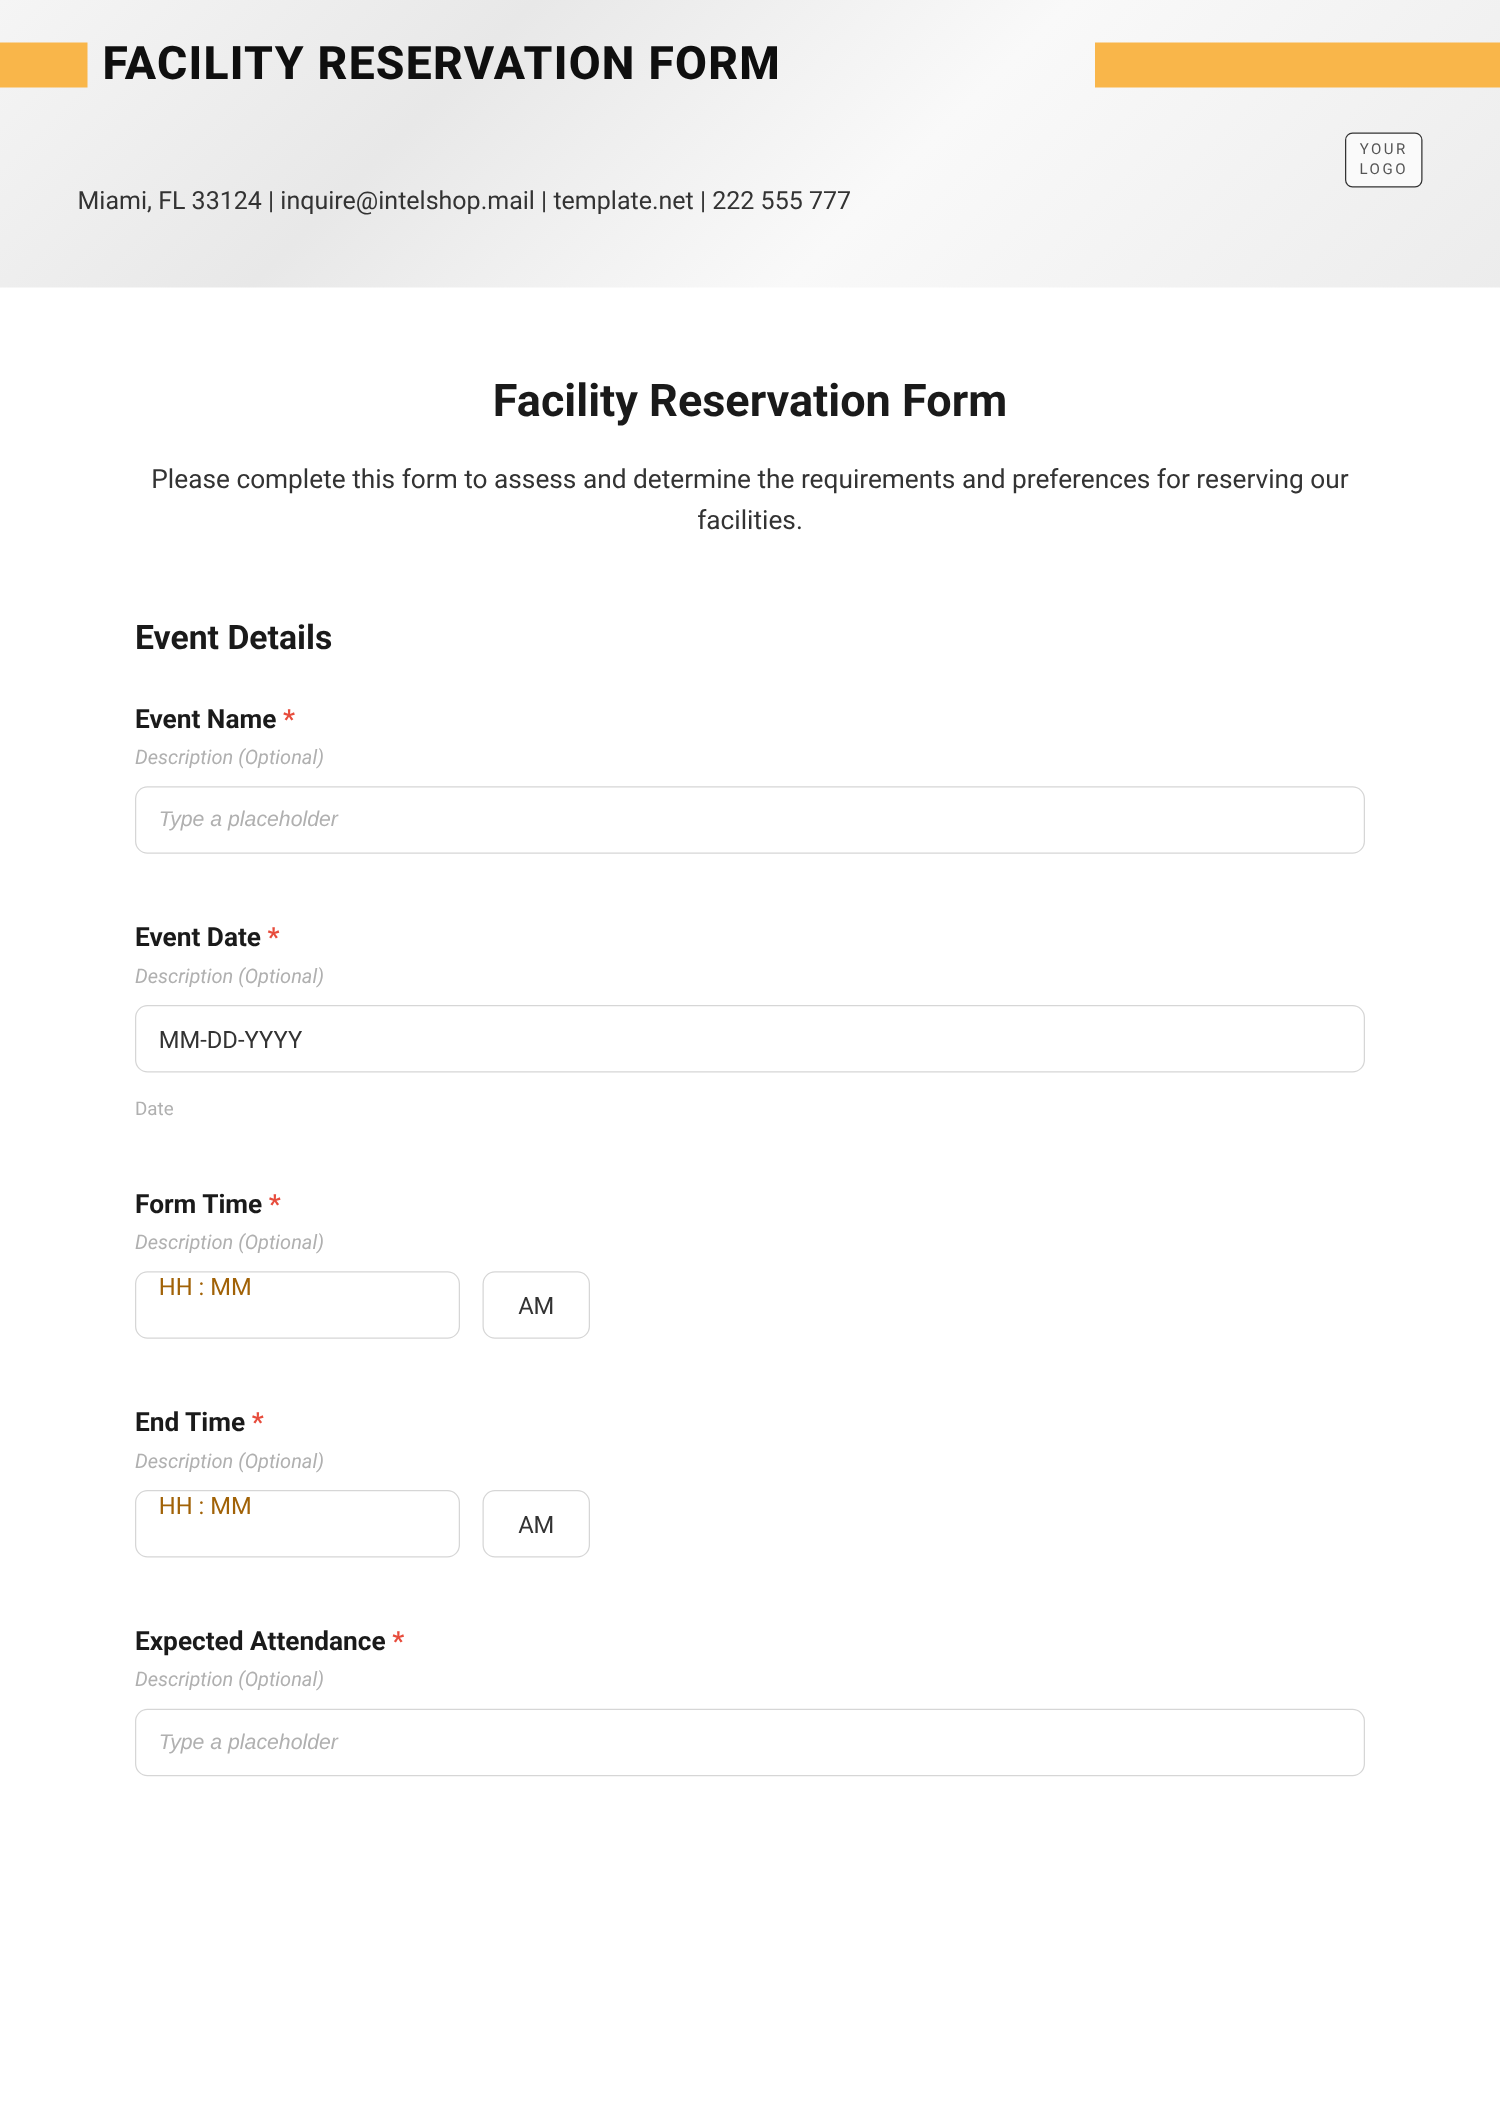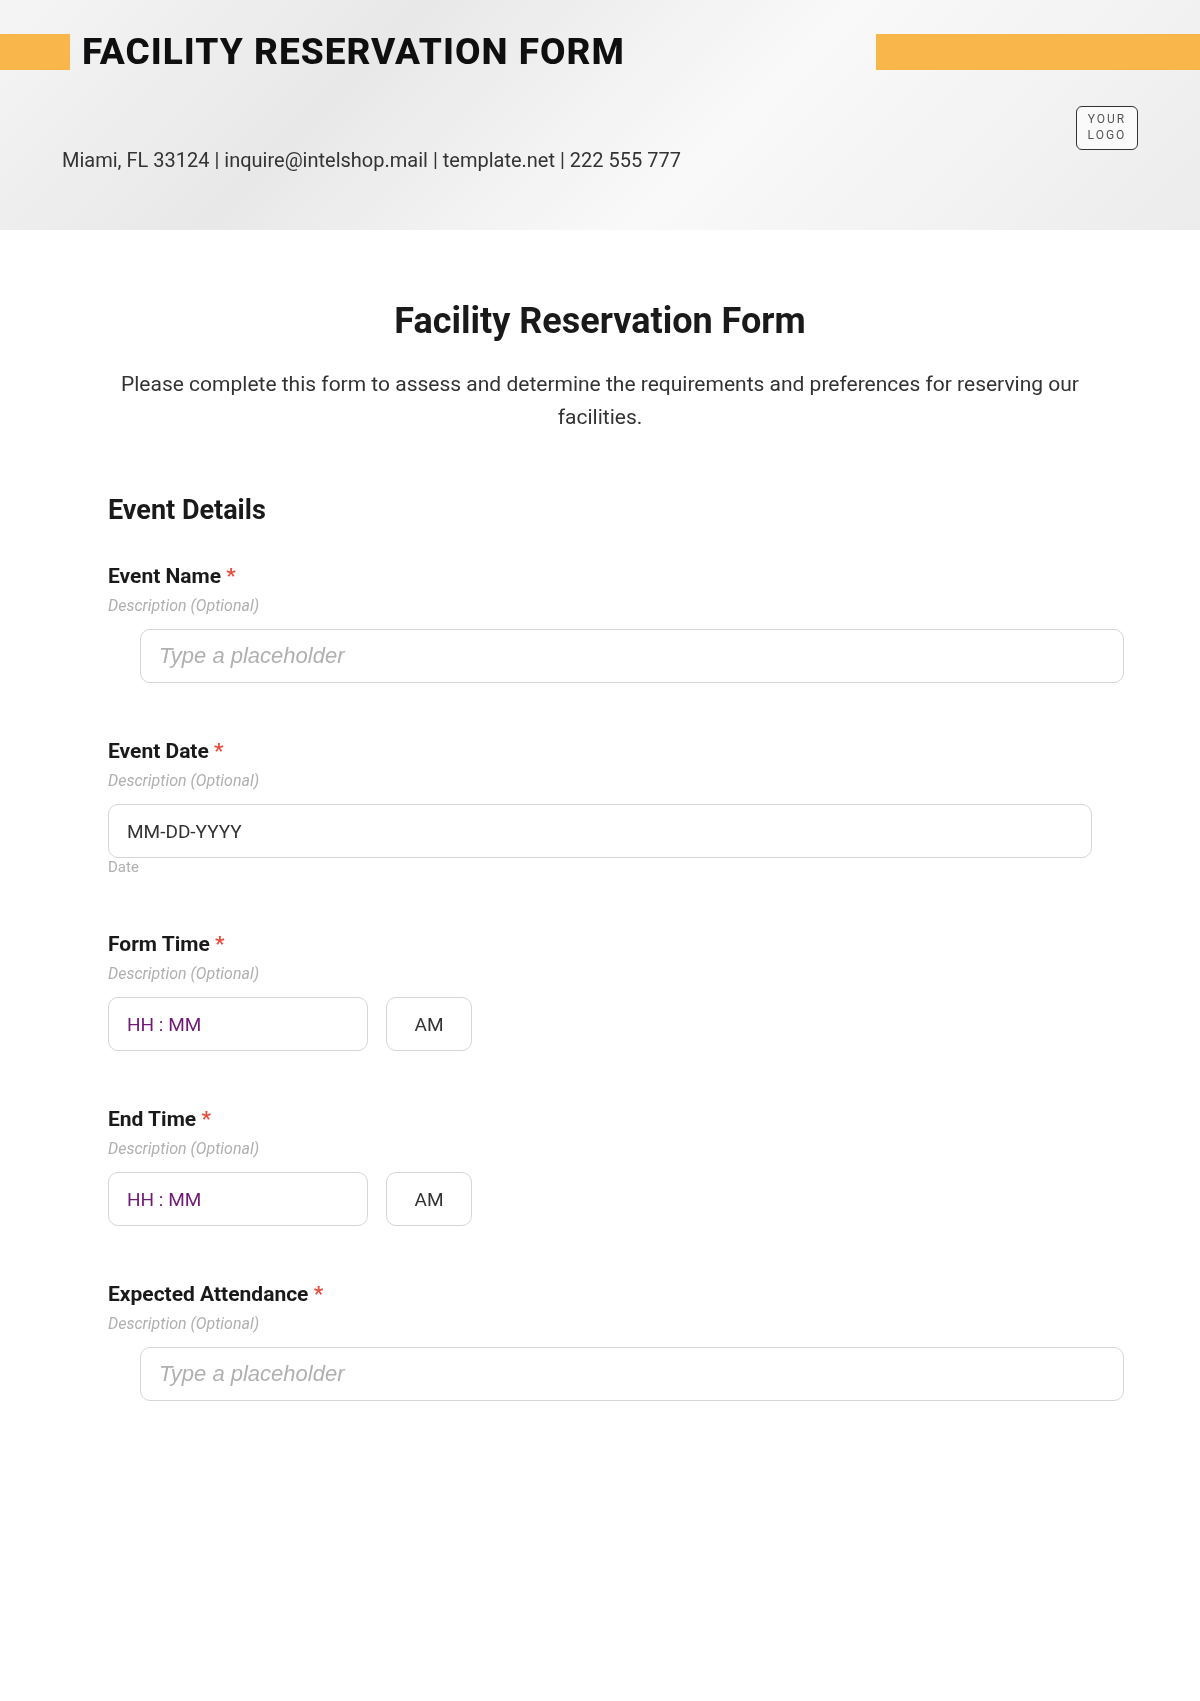--- a/index.html
+++ b/index.html
@@ -102,24 +102,23 @@
   font-style: italic;
   color: #b0b0b0;
   margin-bottom: 14px;
 }
 .text-input {
   width: 100%;
   height: 54px;
   border: 1px solid #d6d6d6;
   border-radius: 10px;
   padding: 0 18px;
-  font-size: 22px;
-  color: #333;
-  background: #fff;
-  margin-left: 32px;
+  font-size: 17px;
+  color: #333;
+  background: #fff;
 }
 .text-input::placeholder {
   color: #b0b0b0;
   font-style: italic;
 }
 .date-input {
   width: 100%;
   height: 54px;
   border: 1px solid #d6d6d6;
   border-radius: 10px;
@@ -127,37 +126,36 @@
   font-size: 19px;
   color: #333;
   background: #fff;
   display: flex;
   align-items: center;
   text-align: center;
 }
 .sub-label {
   font-size: 15px;
   color: #b0b0b0;
-  margin-top: 0;
+  margin-top: 20px;
 }
 .time-row {
   display: flex;
   gap: 18px;
 }
 .time-input {
   width: 260px;
   height: 54px;
   border: 1px solid #d6d6d6;
   border-radius: 10px;
   padding: 0 18px;
   font-size: 19px;
-  color: #701a75;
-  background: #fff;
-  display: flex;
-  align-items: center;
+  color: #a16207;
+  background: #fff;
+  display: flex;
 }
 .ampm {
   width: 86px;
   height: 54px;
   border: 1px solid #d6d6d6;
   border-radius: 10px;
   display: flex;
   align-items: center;
   justify-content: center;
   font-size: 19px;

